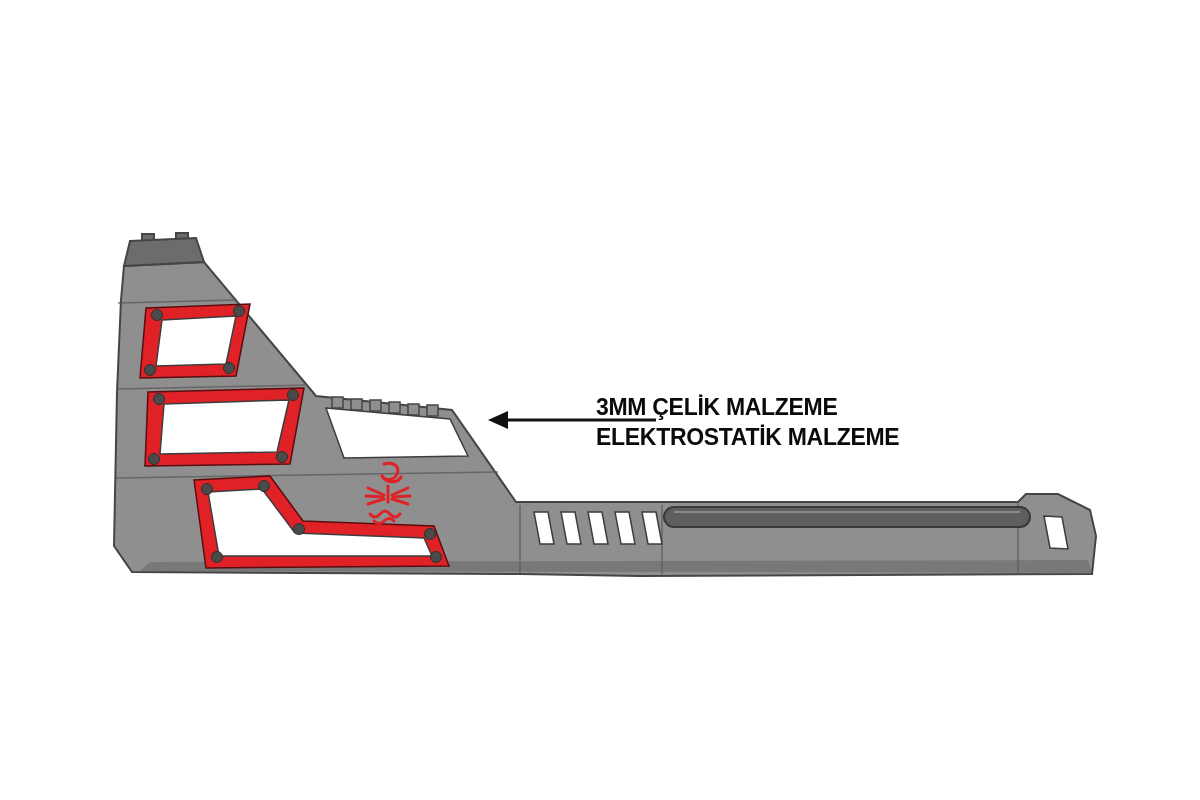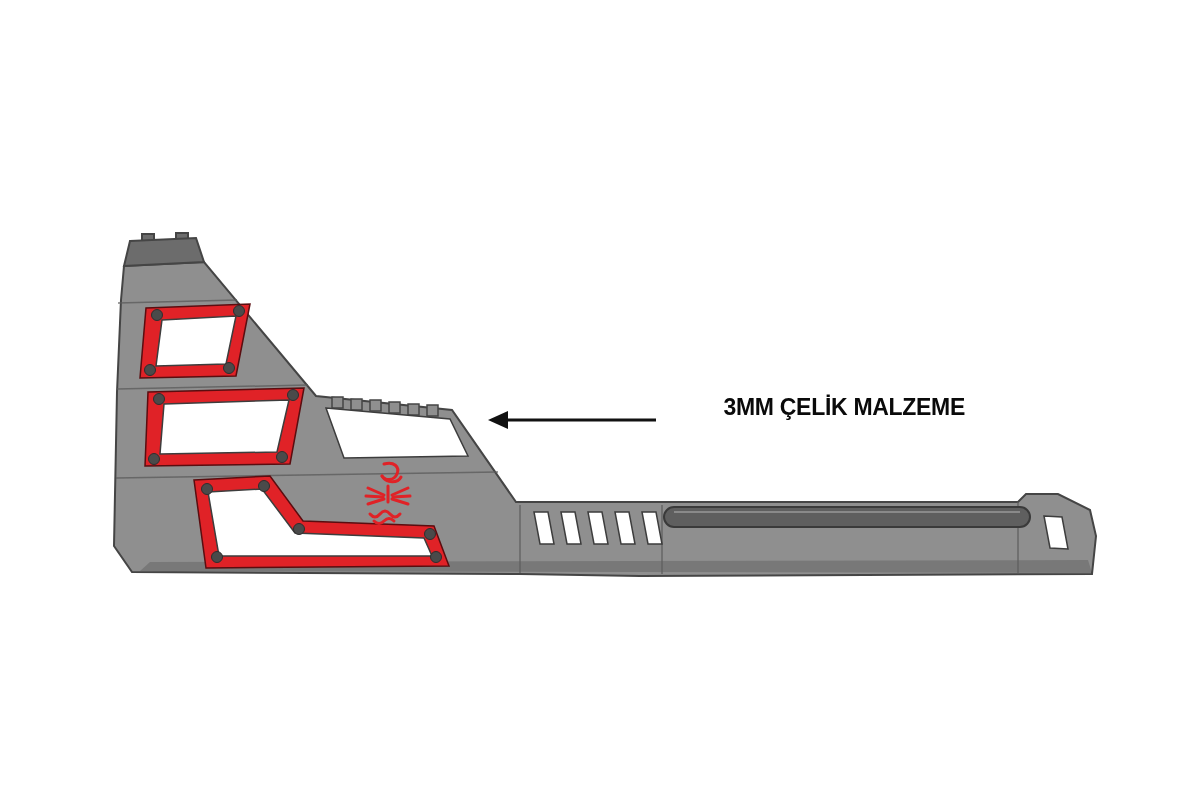--- a/index.html
+++ b/index.html
@@ -18,22 +18,22 @@
   body{background:#dddddd;font-family:"Liberation Sans",sans-serif;}
   .canvas{
     position:relative;
     width:1200px;height:800px;
     background:var(--bg);
     overflow:hidden;
   }
   .illustration-svg{position:absolute;left:0;top:0;width:1200px;height:800px;}
   .annotation{
     position:absolute;
-    left:620px;top:392px;width:345px;
-    text-align:right;
+    left:596px;top:392px;width:345px;
+    text-align:left;
     color:var(--text);
     font-weight:bold;
     font-size:23px;
     line-height:30px;
     letter-spacing:-0.3px;
     white-space:nowrap;
   }
   .body-fill{fill:var(--body-gray);stroke:var(--outline);stroke-width:2;}
   .dark-fill{fill:var(--body-dark);stroke:var(--outline);stroke-width:2;}
   .seam{stroke:#5c5c5c;stroke-width:1.5;fill:none;opacity:.8;}
@@ -147,15 +147,16 @@
     </g>
 
     <g>
       <line class="arrow-line" x1="656" y1="420" x2="506" y2="420"></line>
       <polygon class="arrow-head" points="488,420 508,411 508,429"></polygon>
     </g>
   </svg>
 
   <div class="annotation">
     <div>3MM ÇELİK MALZEME</div>
+    <div>ELEKTROSTATİK MALZEME</div>
   </div>
 
 </div>
 
 </body></html>

